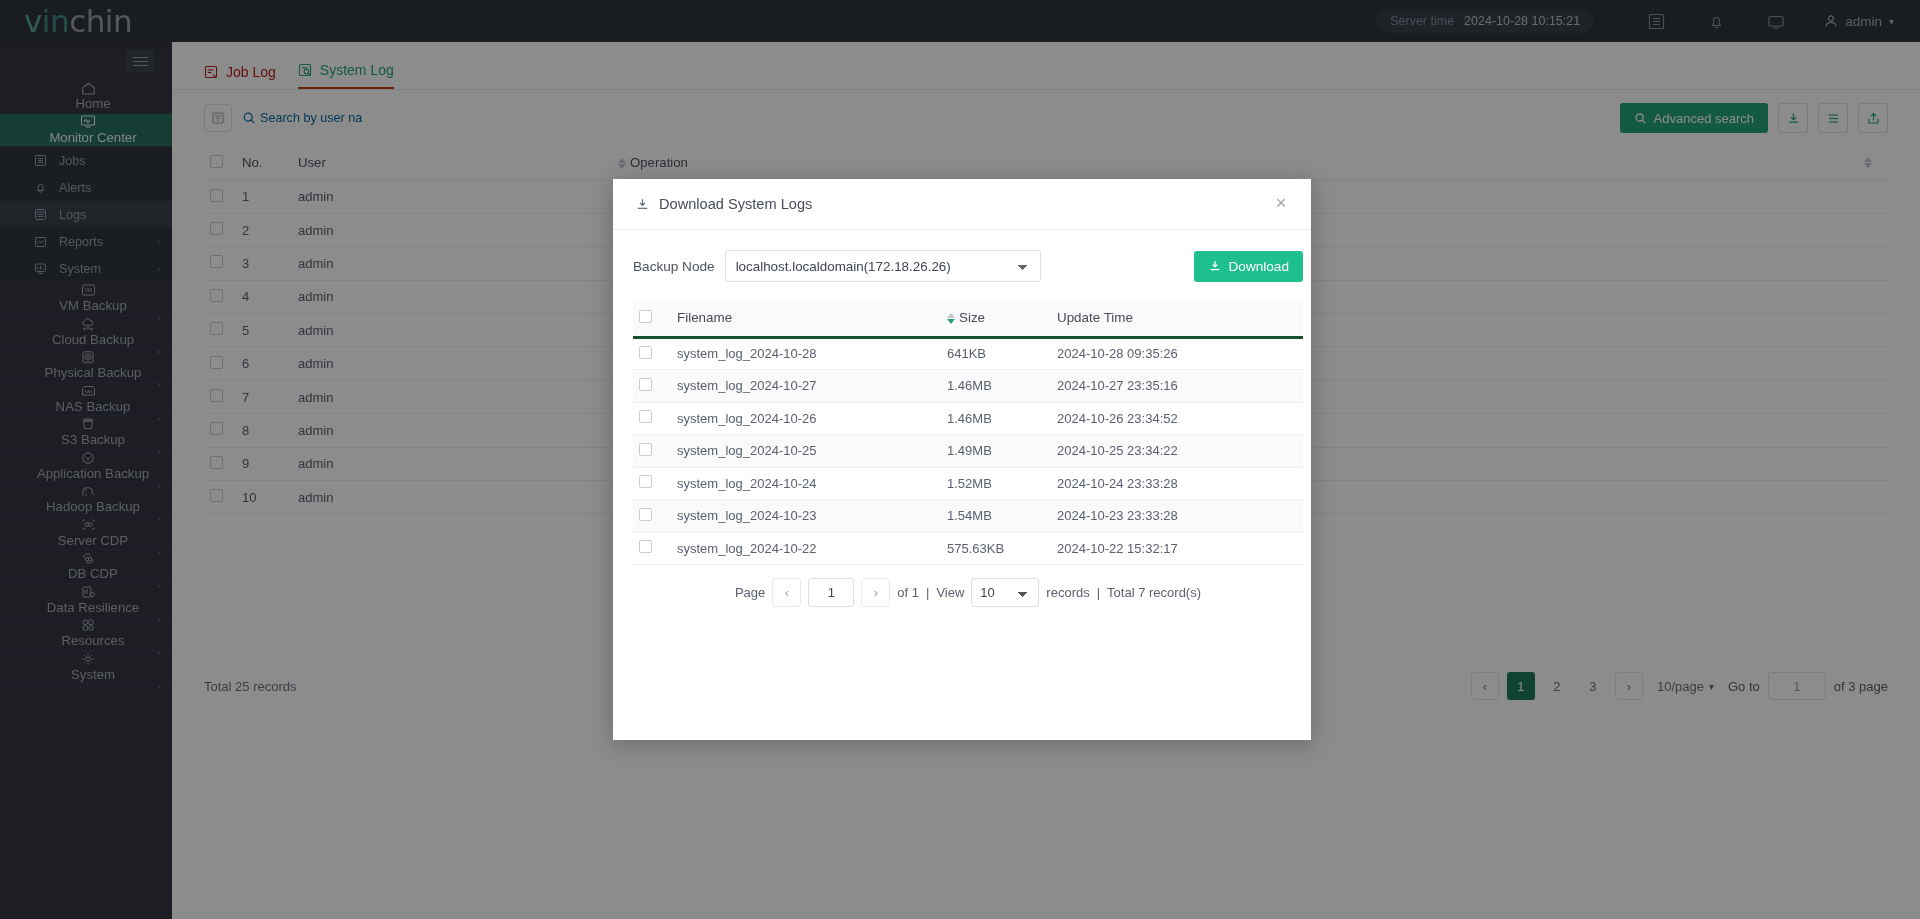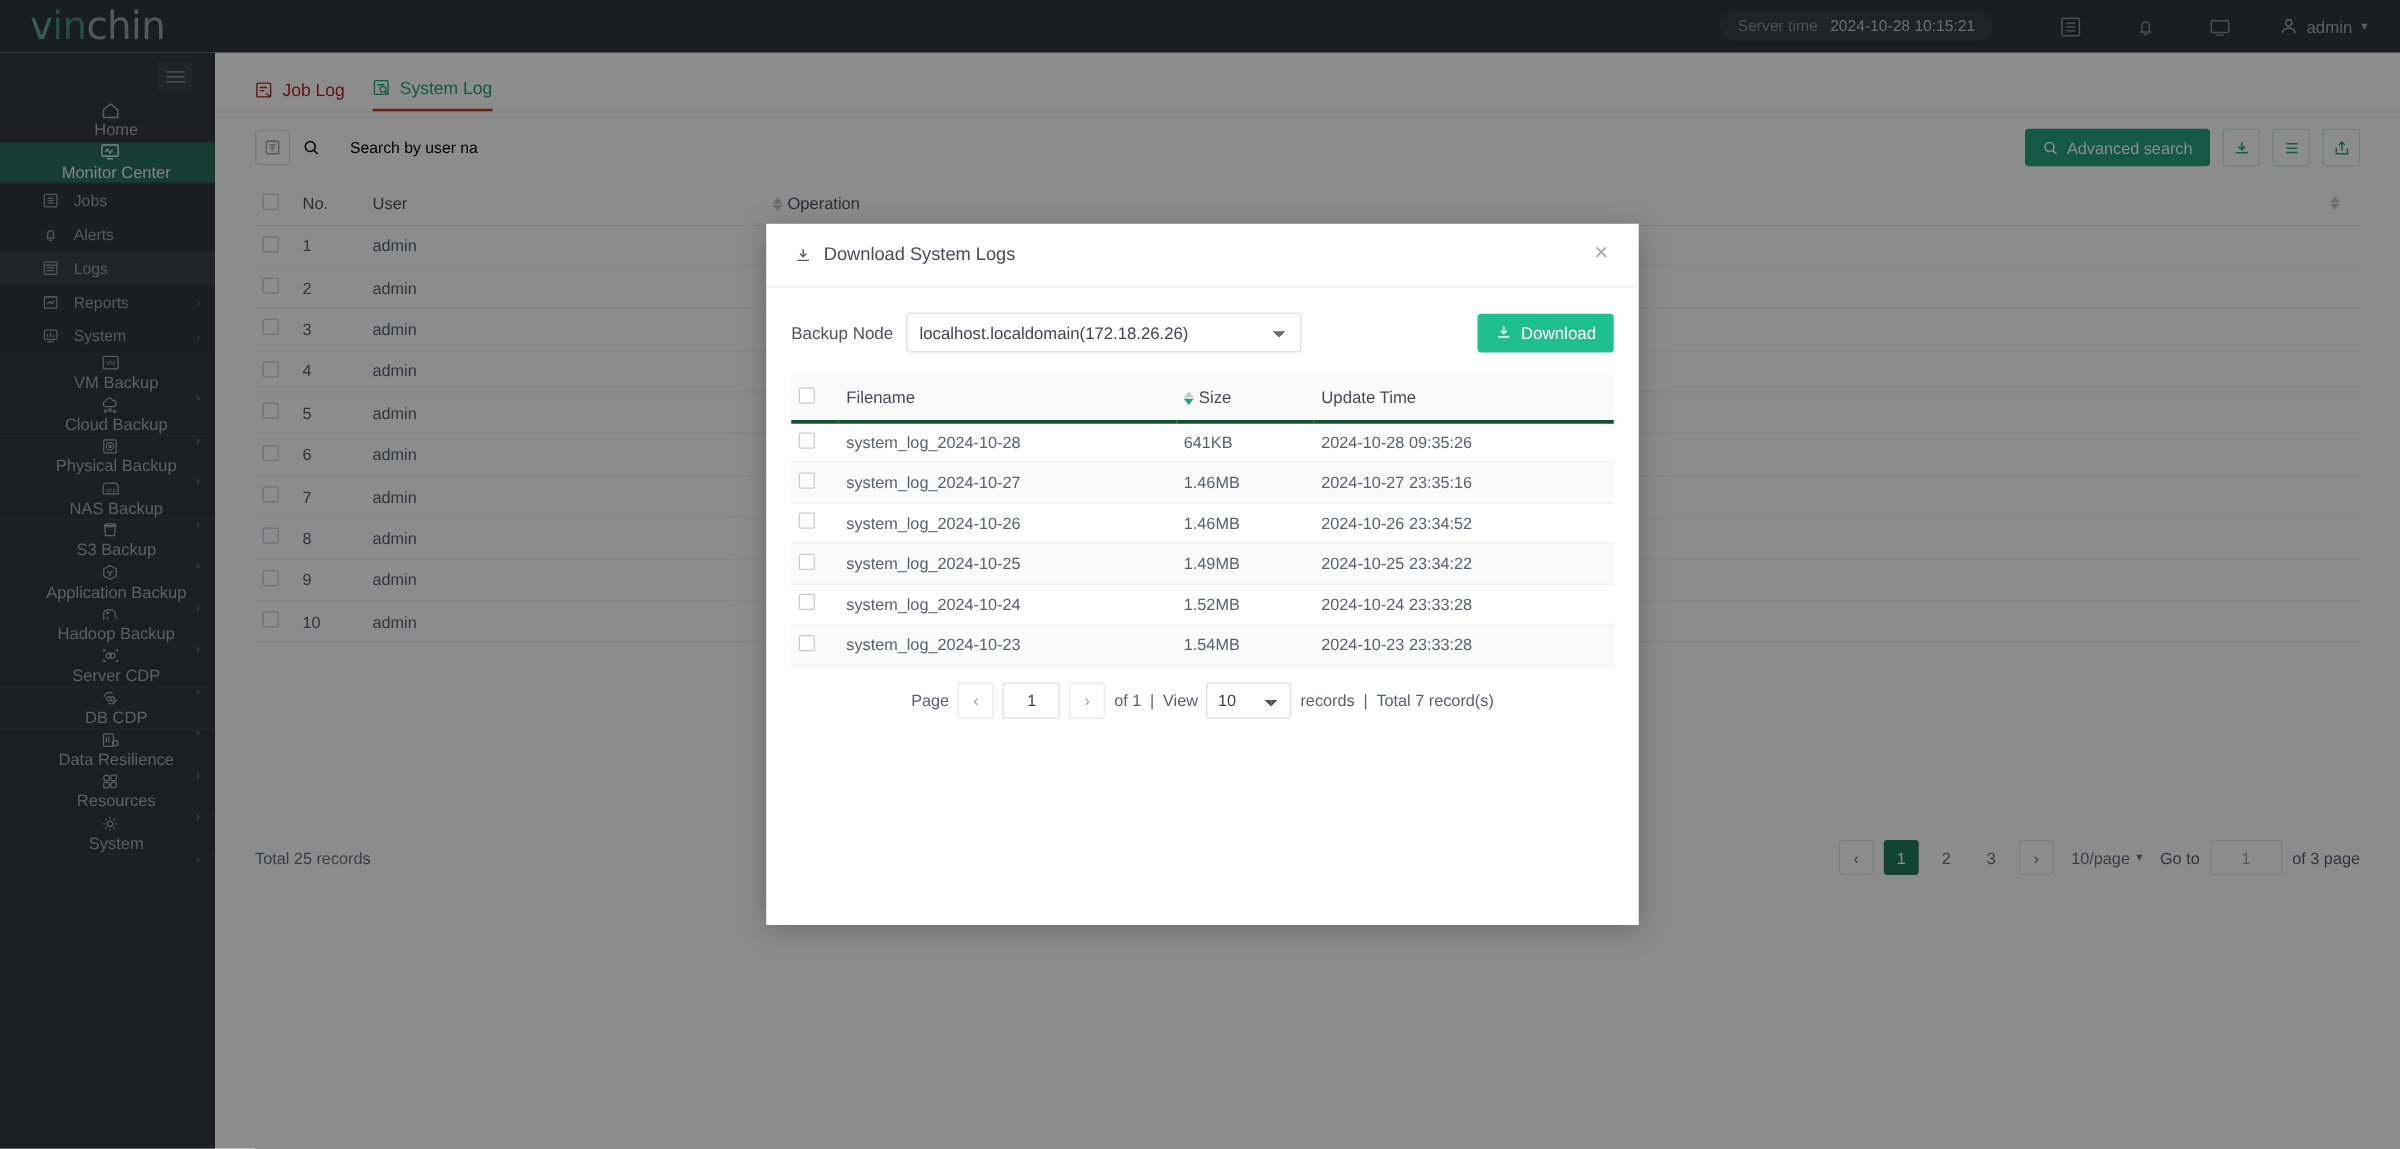--- a/index.html
+++ b/index.html
@@ -83,22 +83,22 @@
     background: #ffffff;
   }
   .tabs { height: 48px; display: flex; align-items: flex-end; padding-left: 32px; gap: 22px;
      border-bottom: 1px solid #e9ebee; }
   .tab { display: flex; align-items: center; gap: 7px; font-size: 14px;
      color: #b91c1c; padding-bottom: 9px; }
   .tab.active { color: #24a37c; border-bottom: 2px solid #c2410c; }
   .toolbar { height: 56px; display: flex; align-items: center; padding: 0 32px; gap: 10px; }
   .sq-btn { width: 28px; height: 28px; border: 1px solid #dfe2e6; border-radius: 3px;
      display:flex; align-items:center; justify-content:center; color: #9aa0aa; }
-  .search-box { display: flex; align-items: center; gap: 24px; width: 220px;
-     height: 28px; color: #000000; font-size: 12.6px; }
+  .search-box { display: flex; align-items: center; gap: 4px; width: 220px;
+     height: 28px; color: #0369a1; font-size: 12.6px; }
   .adv-search { margin-left: auto; background: #24a37c; color: #fff; height: 30px;
      border-radius: 3px; display:flex; align-items:center; gap:7px; padding: 0 14px;
      font-size: 13px; }
   .tb-sq { width: 30px; height: 30px; border: 1px solid #cfe8df; border-radius: 3px;
      display:flex; align-items:center; justify-content:center; color:#24a37c; background:#fff; }
 
   table.logtable { width: 100%; border-collapse: collapse; }
   table.logtable th {
     font-weight: 400; font-size: 13.2px; color: #4e5460; text-align: left;
     height: 34px; border-bottom: 1px solid #e9ebee; padding: 0 6px;
@@ -141,21 +141,21 @@
     position: absolute; left: 613px; top: 179px; width: 698px; height: 561px;
     background: #fff; z-index: 30; box-shadow: 0 4px 22px rgba(0,0,0,0.25);
   }
   .modal-head {
     height: 51px; display: flex; align-items: center; padding: 0 22px;
     border-bottom: 1px solid #ececec; position: relative;
   }
   .modal-title { display:flex; align-items:center; gap: 9px; font-size: 14.6px; color: #464c58; }
   .modal-close { position: absolute; right: 20px; top: 14px; width: 20px; height: 20px;
      display:flex; align-items:center; justify-content:center; color:#a3a8b0; font-size: 19px; }
-  .modal-body { padding: 20px 20px 0 20px; }
+  .modal-body { padding: 20px 8px 0 20px; }
   .node-row { display: flex; align-items: center; gap: 10px; height: 32px; }
   .node-label { font-size: 13.6px; color: #4e5460; }
   .node-select {
     width: 316px; height: 32px; border: 1px solid #dcdfe4; border-radius: 3px;
     font-size: 13.4px; color: #3f4551; padding: 0 10px;
     background: #fff; font-family: "Liberation Sans", sans-serif;
     appearance: none; -webkit-appearance: none;
     background-image: linear-gradient(45deg, transparent 50%, #666 50%),
                       linear-gradient(135deg, #666 50%, transparent 50%);
     background-position: calc(100% - 17px) 14px, calc(100% - 12px) 14px;
@@ -727,20 +727,26 @@
             <td>system_log_2024-10-24</td>
             <td>1.52MB</td>
             <td>2024-10-24 23:33:28</td>
           </tr>
           <tr class="alt">
             <td><span class="cbox"></span></td>
             <td>system_log_2024-10-23</td>
             <td>1.54MB</td>
             <td>2024-10-23 23:33:28</td>
           </tr>
+          <tr>
+            <td><span class="cbox"></span></td>
+            <td>system_log_2024-10-22</td>
+            <td>575.63KB</td>
+            <td>2024-10-22 15:32:17</td>
+          </tr>
         </tbody>
       </table>
 
       <div class="modal-pager">
         <span>Page</span>
         <div class="mp-btn">‹</div>
         <div class="mp-inp">1</div>
         <div class="mp-btn">›</div>
         <span>of 1</span>
         <span>|</span>

